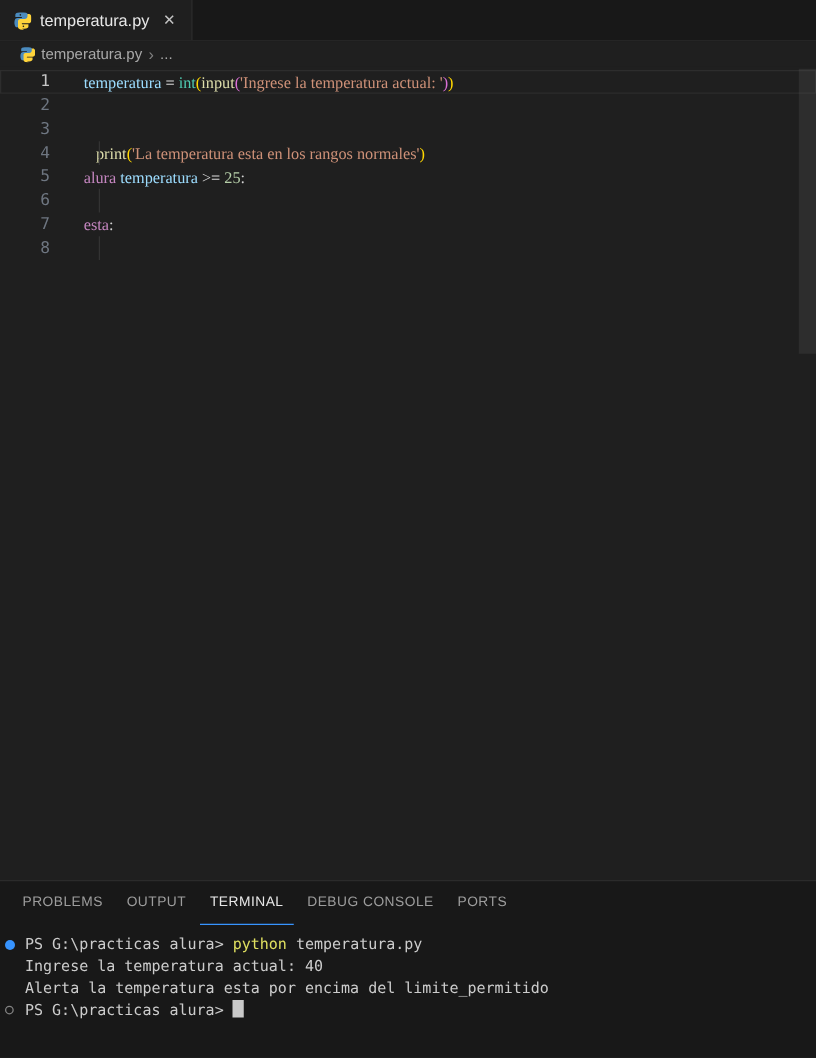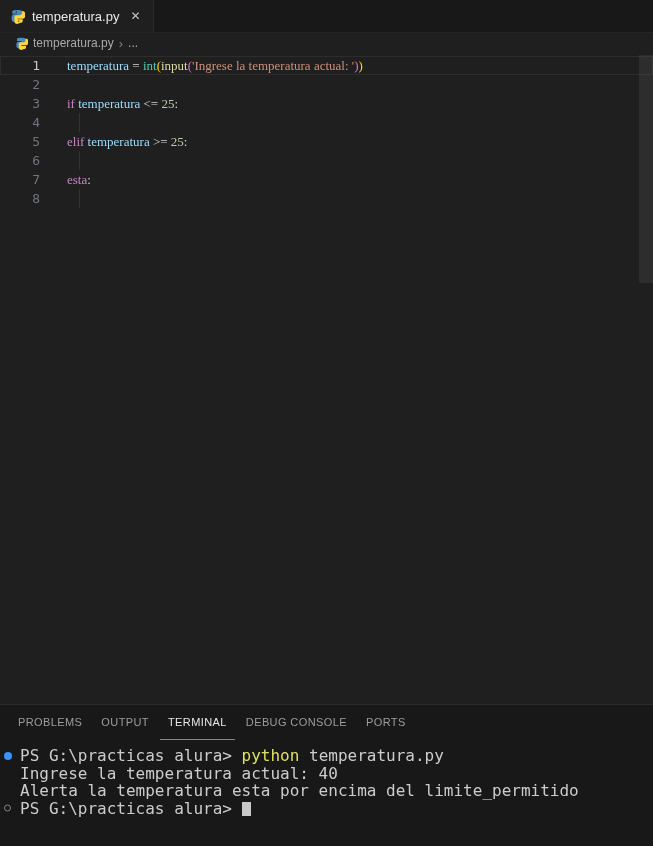--- a/index.html
+++ b/index.html
@@ -76,21 +76,21 @@
   }
   .panel-tab {
     display:flex; align-items:center; padding:0 8px; margin-right:3px;
     font-size:11px; letter-spacing:0.4px; color:#9d9d9d;
     border-bottom:1px solid transparent; cursor:pointer; text-transform:uppercase;
   }
   .panel-tab.active { color:#e7e7e7; border-bottom:1px solid #3794ff; }
 
   .terminal {
     padding-top:7px;
-    font-family:"DejaVu Sans Mono", monospace; font-size:16px;
+    font-family:"DejaVu Sans Mono", monospace; font-size:12px;
   }
   .tline {
     position:relative; height:17.5px; line-height:17.5px;
     padding-left:20px; white-space:pre; color:#cccccc;
   }
   .deco {
     position:absolute; left:4px; top:50%; transform:translateY(-50%);
     width:8px; height:8px; border-radius:50%;
   }
   .deco-filled { background:#3794ff; }
@@ -134,29 +134,29 @@
       <div class="code-line active">
         <div class="ln">1</div>
         <div class="lc"><span class="tok-variable">temperatura</span><span class="tok-plain"> </span><span class="tok-operator">=</span><span class="tok-plain"> </span><span class="tok-class">int</span><span class="tok-bracket1">(</span><span class="tok-function">input</span><span class="tok-bracket2">(</span><span class="tok-string">'Ingrese la temperatura actual: '</span><span class="tok-bracket2">)</span><span class="tok-bracket1">)</span></div>
       </div>
       <div class="code-line">
         <div class="ln">2</div>
         <div class="lc"></div>
       </div>
       <div class="code-line">
         <div class="ln">3</div>
-        <div class="lc"><span class="tok-keyword">if</span><span class="tok-plain"> </span><span class="tok-variable">temperatura</span><span class="tok-plain"> </span><span class="tok-operator">&lt;=</span><span class="tok-plain"> </span><span class="tok-number">25</span><span class="tok-operator">:</span></div>
       </div>
       <div class="code-line">
         <span class="indent-guide"></span>
         <div class="ln">4</div>
+        <div class="lc"><span class="tok-plain">   </span><span class="tok-function">print</span><span class="tok-bracket1">(</span><span class="tok-string">'La temperatura esta en los rangos normales'</span><span class="tok-bracket1">)</span></div>
       </div>
       <div class="code-line">
         <div class="ln">5</div>
-        <div class="lc"><span class="tok-keyword">elif</span><span class="tok-plain"> </span><span class="tok-variable">temperatura</span><span class="tok-plain"> </span><span class="tok-operator">&gt;=</span><span class="tok-plain"> </span><span class="tok-number">25</span><span class="tok-operator">:</span></div>
+        <div class="lc"><span class="tok-keyword">alura</span><span class="tok-plain"> </span><span class="tok-variable">temperatura</span><span class="tok-plain"> </span><span class="tok-operator">&gt;=</span><span class="tok-plain"> </span><span class="tok-number">25</span><span class="tok-operator">:</span></div>
       </div>
       <div class="code-line">
         <span class="indent-guide"></span>
         <div class="ln">6</div>
       </div>
       <div class="code-line">
         <div class="ln">7</div>
         <div class="lc"><span class="tok-keyword">esta</span><span class="tok-operator">:</span></div>
       </div>
       <div class="code-line">

